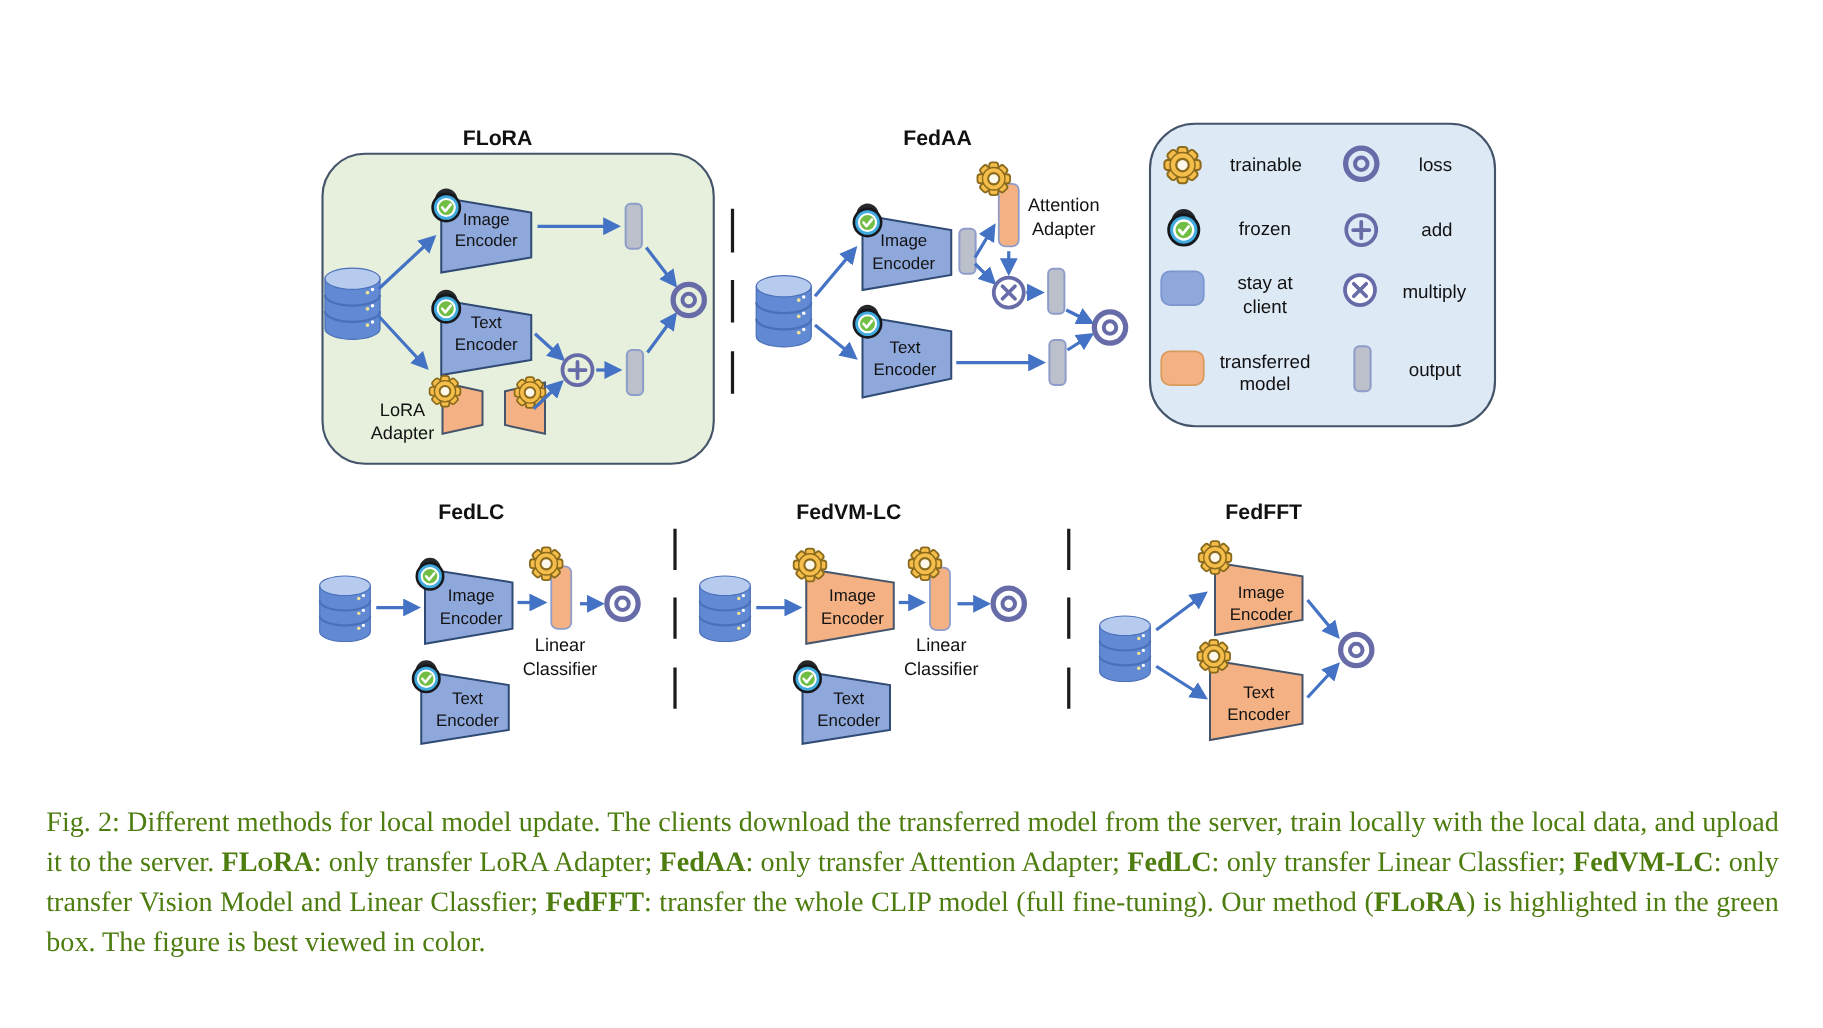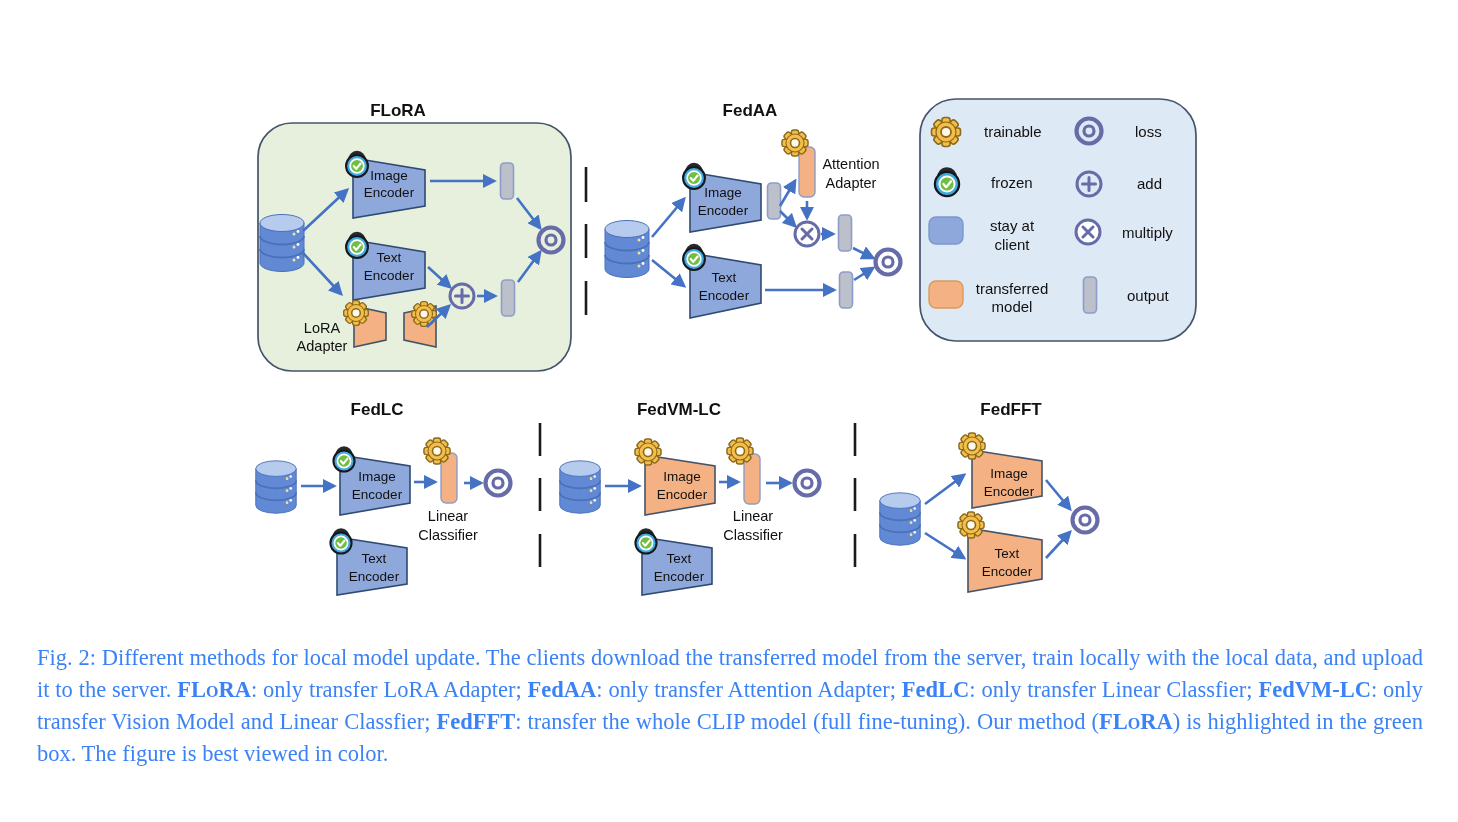--- a/index.html
+++ b/index.html
@@ -10,21 +10,21 @@
   .shlbl   { font-size:13.5px; text-anchor:middle; }
   .sidelbl { font-size:14.5px; text-anchor:middle; }
   .leglbl  { font-size:15px; }
   .leglblc { font-size:15px; text-anchor:middle; }
   .arrow   { stroke:#4472C4; stroke-width:2.6; fill:none; marker-end:url(#ah); }
   .divider { stroke:#1b1b1b; stroke-width:2.6; }
   .blue-shape   { fill:#8FA8DC; stroke:#2F4A73; stroke-width:1.6; }
   .orange-shape { fill:#F4B183; stroke:#44546A; stroke-width:1.6; }
   .caption { position:absolute; left:37px; top:642px; width:1386px;
              font-family:"Liberation Serif", serif; font-size:22.5px; line-height:32px;
-             color:#3b82f6; text-align:justify; }
+             color:#4d7c0f; text-align:justify; }
   .caption b { font-weight:bold; }
   .sc { font-variant:small-caps; }
 </style>
 </head>
 <body>
 
 <div class="page">
 <svg width="1458" height="620" viewBox="0 0 1458 620">
   <defs>
     <marker id="ah" viewBox="0 0 10 10" refX="8" refY="5" markerWidth="5.5" markerHeight="5.5" orient="auto-start-reverse">

